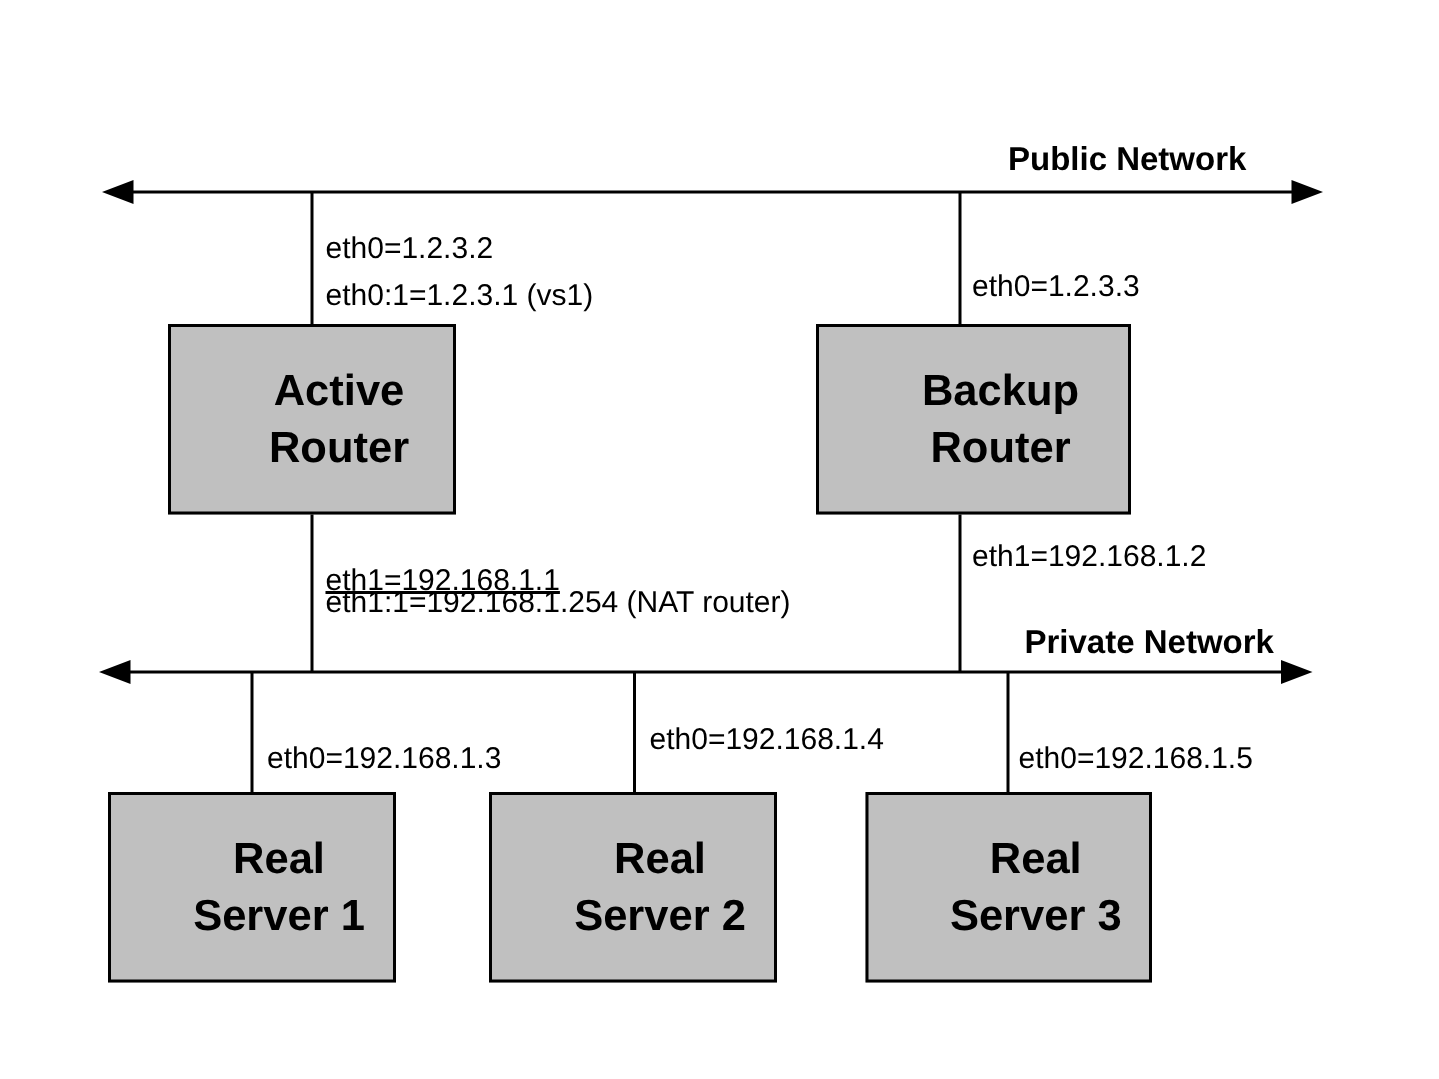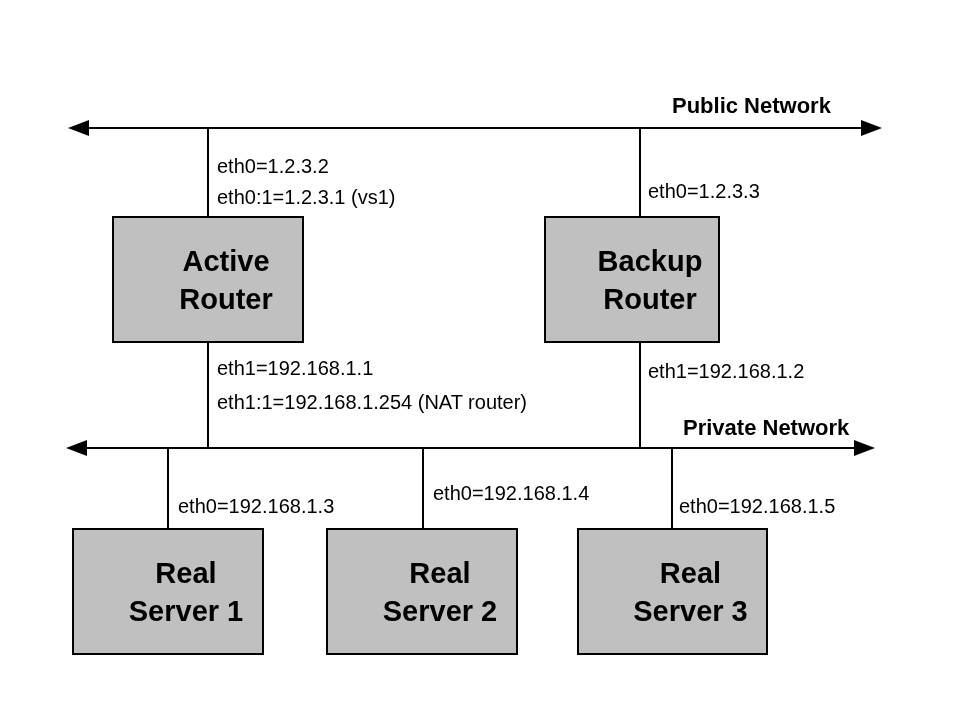--- a/index.html
+++ b/index.html
@@ -87,29 +87,29 @@
   <div class="line-v" style="left:639px; top:128px; height:89px;"></div>
 
   <div class="iface-label" style="left:217px; top:155px;">eth0=1.2.3.2</div>
   <div class="iface-label" style="left:217px; top:186px;text-align:right;">eth0:1=1.2.3.1 (vs1)</div>
   <div class="iface-label" style="left:648px; top:180px;">eth0=1.2.3.3</div>
 
   <div class="node" style="left:112px; top:216px;">
     <span>Active</span>
     <span>Router</span>
   </div>
-  <div class="node" style="left:544px; top:216px; width:176px;">
+  <div class="node" style="left:544px; top:216px; width:210px;">
     <span>Backup</span>
     <span>Router</span>
   </div>
 
   <div class="line-v" style="left:207px; top:343px; height:105px;"></div>
   <div class="line-v" style="left:639px; top:343px; height:105px;"></div>
 
-  <div class="iface-label" style="left:217px; top:357px;">eth1=192.168.1.1</div>
+  <div class="iface-label" style="left:217px; top:376px;text-decoration:underline;">eth1=192.168.1.1</div>
   <div class="iface-label" style="left:217px; top:391px;text-align:right;">eth1:1=192.168.1.254 (NAT router)</div>
   <div class="iface-label" style="left:648px; top:360px;">eth1=192.168.1.2</div>
 
   <div class="net-label" style="left:683px; top:415px;">Private Network</div>
   <div class="line-h" style="left:82px; top:447px; width:773px;"></div>
   <div class="arrow left" style="left:66px; top:440px;"></div>
   <div class="arrow right" style="left:854px; top:440px;"></div>
 
   <div class="line-v" style="left:167px; top:448px; height:80px;"></div>
   <div class="line-v" style="left:422px; top:448px; height:80px;"></div>

